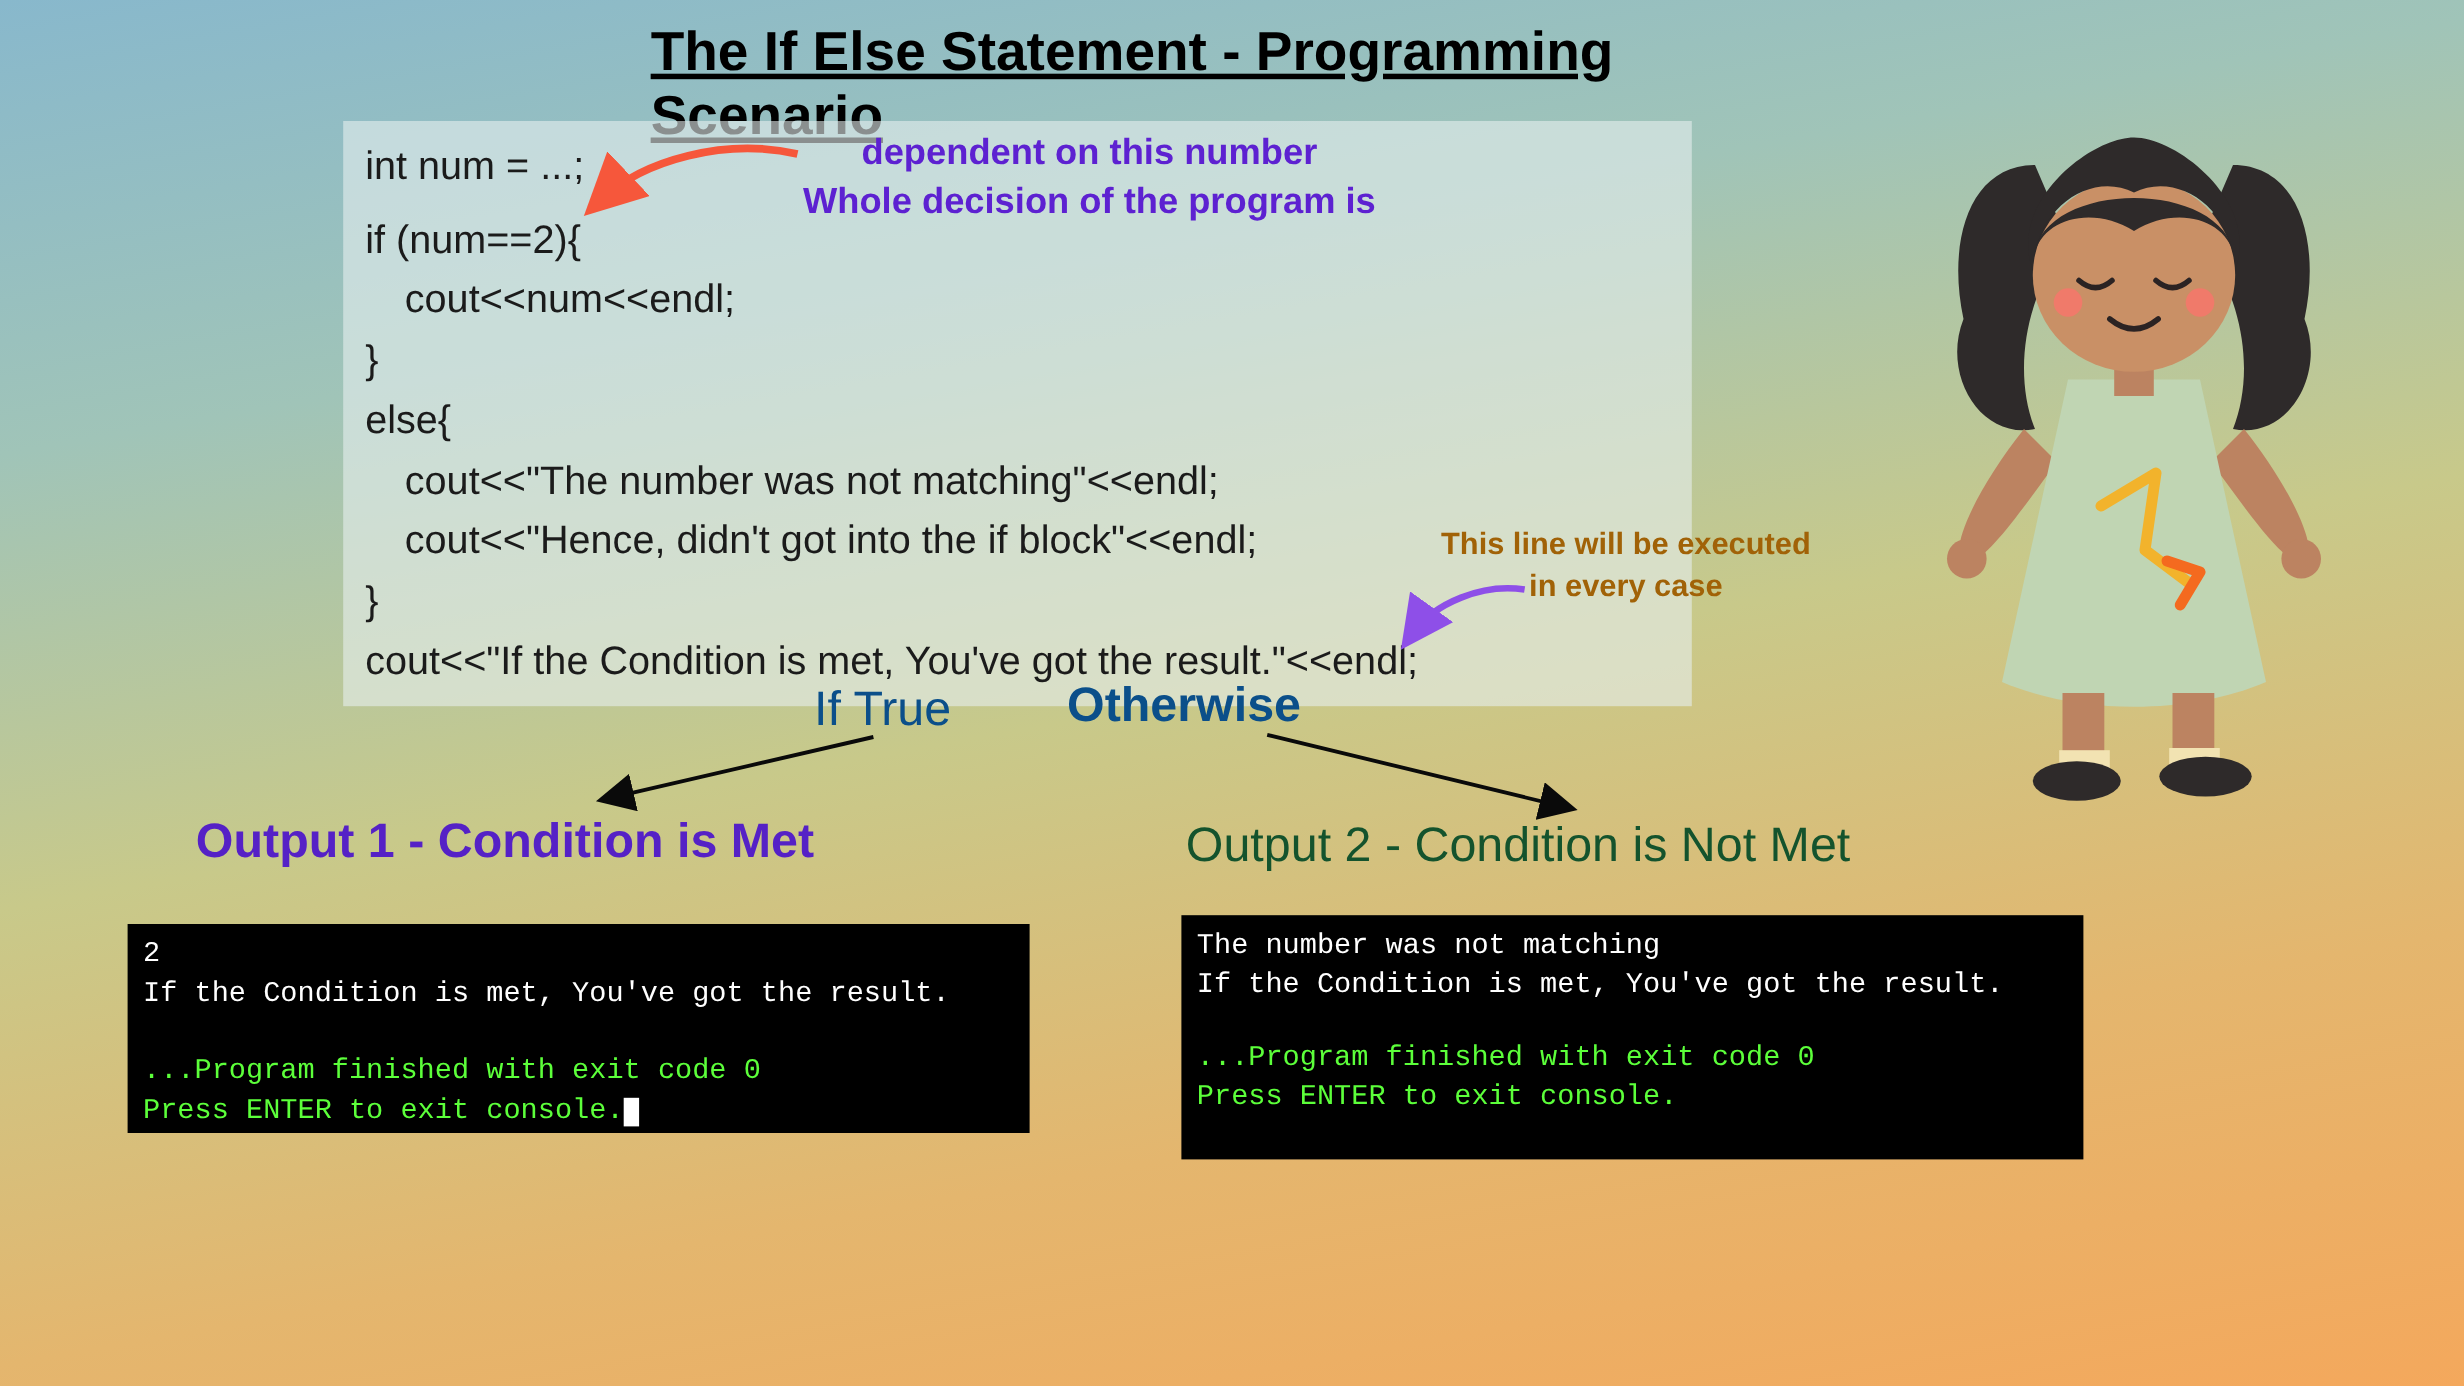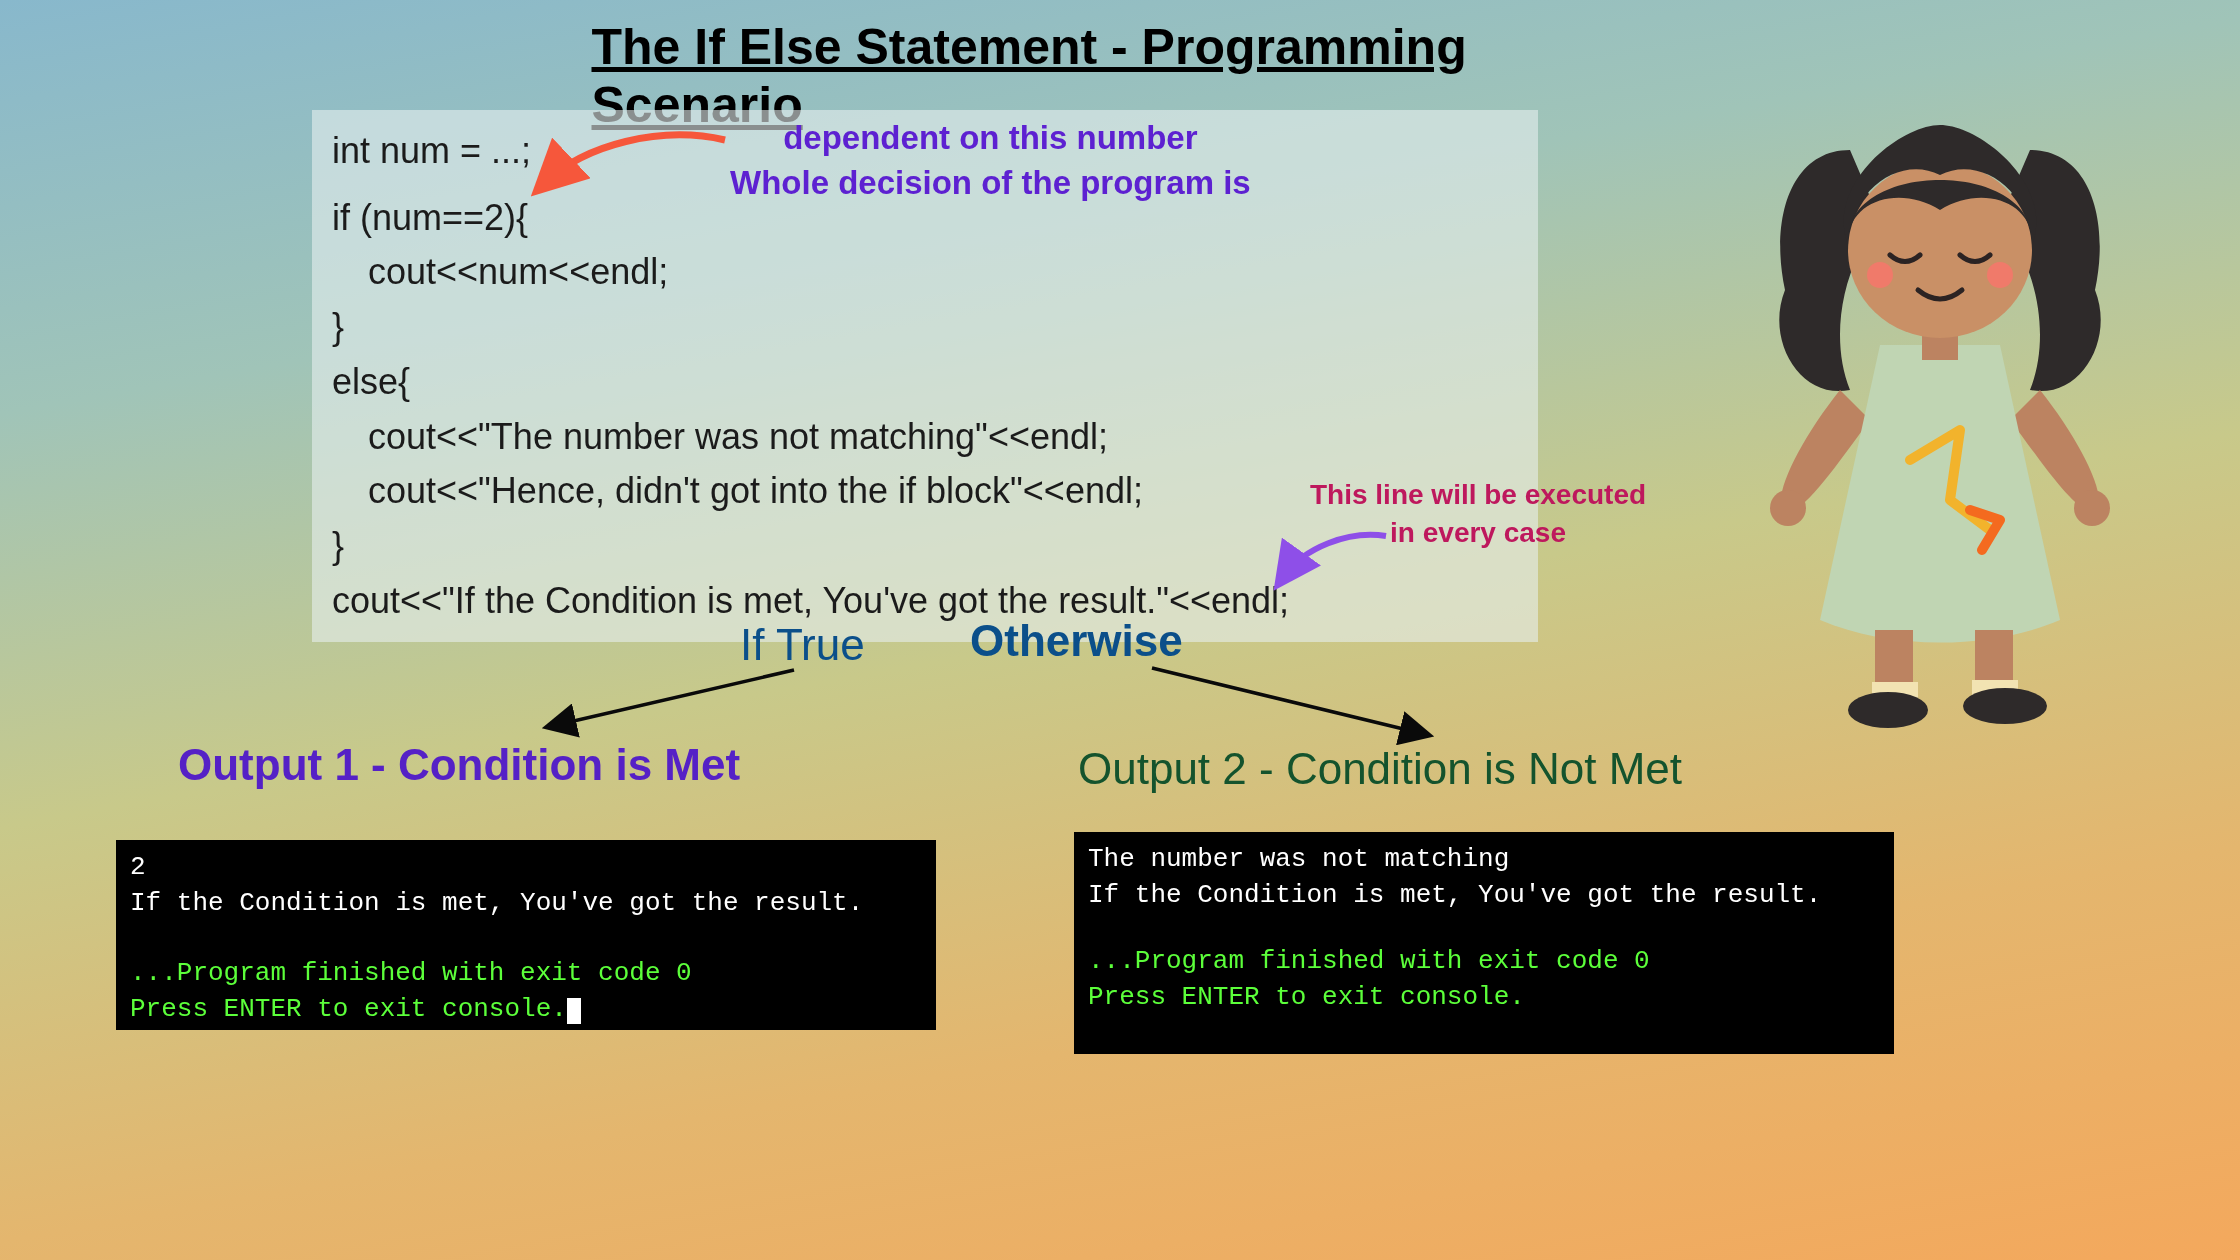--- a/index.html
+++ b/index.html
@@ -47,21 +47,21 @@
     color: #5d21d1;
     text-align: center;
     line-height: 1.35;
   }
   .annot-2 {
     position: absolute;
     top: 476px;
     left: 1310px;
     font-size: 28px;
     font-weight: 900;
-    color: #be185d;
+    color: #a16207;
     text-align: center;
     line-height: 1.35;
   }
 
   .if-true {
     position: absolute;
     top: 620px;
     left: 740px;
     font-size: 44px;
     font-weight: 400;

